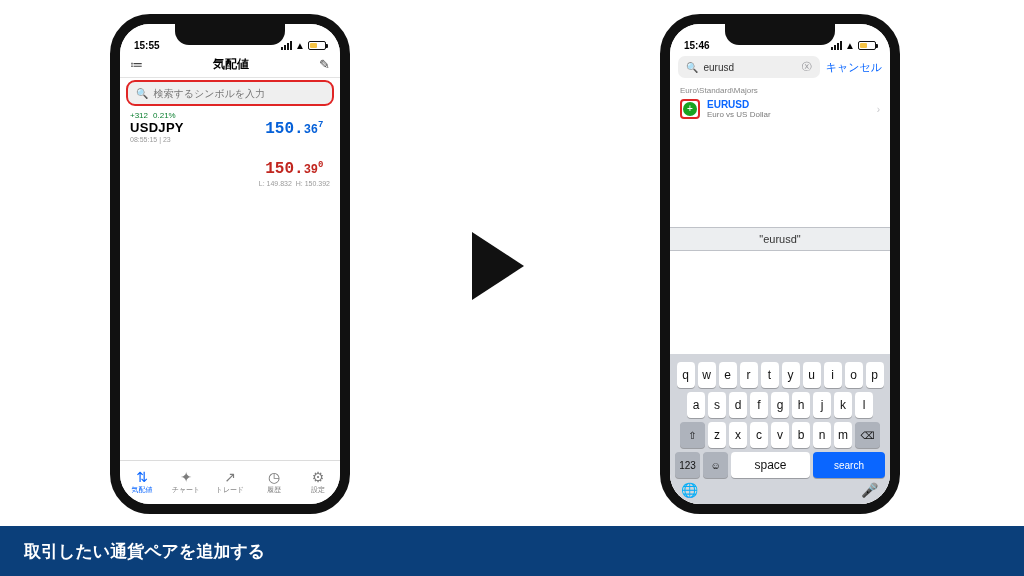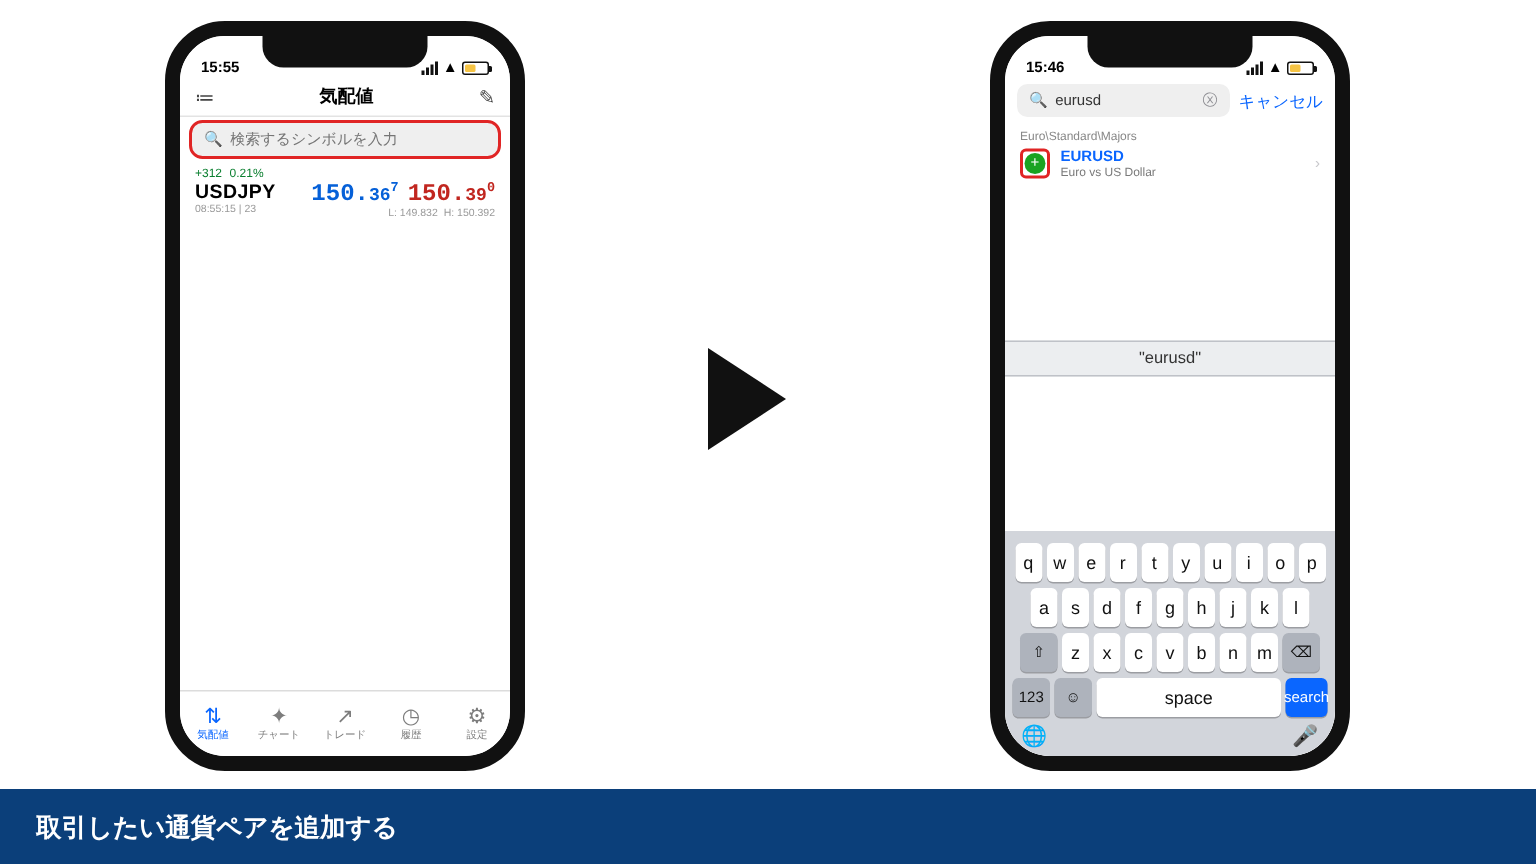--- a/index.html
+++ b/index.html
@@ -32,21 +32,21 @@
   .searchfield input { border:none; background:transparent; outline:none; font-size:10px; width:100%; color:#333; }
   .searchcancel { color:#0a66ff; font-size:11px; margin-left:6px; }
   .searchrow { display:flex; align-items:center; padding:4px 8px; }
 
   .quotebox { padding:3px 10px 6px; }
   .qhead { display:flex; gap:5px; font-size:8px; }
   .qhead .chg { color:#0a7f2f; }
   .qrow { display:flex; justify-content:space-between; align-items:flex-start; }
   .sym { font-size:13px; font-weight:800; letter-spacing:0.3px; }
   .subtime { font-size:7px; color:#9a9a9a; margin-top:1px; }
-  .prices { display:flex; gap:6px; align-items:center; }
+  .prices { display:flex; gap:22px; align-items:center;flex-direction:column; }
   .price { font-family:"Courier New",monospace; font-weight:700; }
   .price.bid { color:#0560d8; }
   .price.ask { color:#c1261f; }
   .price .big { font-size:16px; } .price .pip { font-size:12px; } .price .frac { font-size:9px; vertical-align:super; }
   .lh { font-size:7px; color:#9a9a9a; text-align:right; margin-top:1px; }
 
   .tabbar { margin-top:auto; height:44px; border-top:0.5px solid #dcdcdc; display:flex; }
   .tab { flex:1; display:flex; flex-direction:column; align-items:center; justify-content:center; gap:1px; font-size:7px; color:#7d7d7d; }
   .tab.active { color:#0a66ff; }
   .tab .ticon { font-size:14px; line-height:1;}
@@ -59,21 +59,21 @@
   .resdesc { font-size:8px; color:#7a7a7a; }
   .chev { margin-left:auto; color:#c8c8cc; font-size:10px; }
 
   .kbd { margin-top:auto; background:#d2d5db; padding:4px 3px 6px; }
   .sugbar { background:#eceef0; border-top:0.5px solid #bfc2c8; border-bottom:0.5px solid #bfc2c8; height:24px; display:flex; align-items:center; justify-content:center; font-size:11px; color:#333; }
   .krow { display:flex; gap:3px; margin-top:4px; justify-content:center; }
   .key { height:26px; border-radius:4px; background:#fff; box-shadow:0 1px 0 #9b9da2; display:flex; align-items:center; justify-content:center; font-size:12px; color:#111; }
   .key.letter { width:18px; }
   .key.fn { background:#aeb3bc; width:25px; font-size:10px; }
   .key.space { flex:1; }
-  .key.search { background:#0a66ff; color:#fff; width:28px; font-size:10px; }
+  .key.search { background:#0a66ff; color:#fff; width:72px; font-size:10px; }
   .row3 { padding:0 2px; }
   .row4 { padding:0 2px; }
   .btmrow { display:flex; justify-content:space-between; padding:4px 8px 0; color:#5a5d63; font-size:14px; }
 
   .arrow { position:absolute; left:472px; top:232px; width:0; height:0; border-left:52px solid #111; border-top:34px solid transparent; border-bottom:34px solid transparent; }
 
   .footer { position:absolute; left:0; right:0; bottom:0; height:50px; background:#0b3f7a; color:#fff; display:flex; align-items:center; justify-content:space-between; padding:0 24px; }
   .footer .l { font-size:17px; font-weight:700; }
   .footer .r { font-size:14px; font-weight:700; }
 </style>

